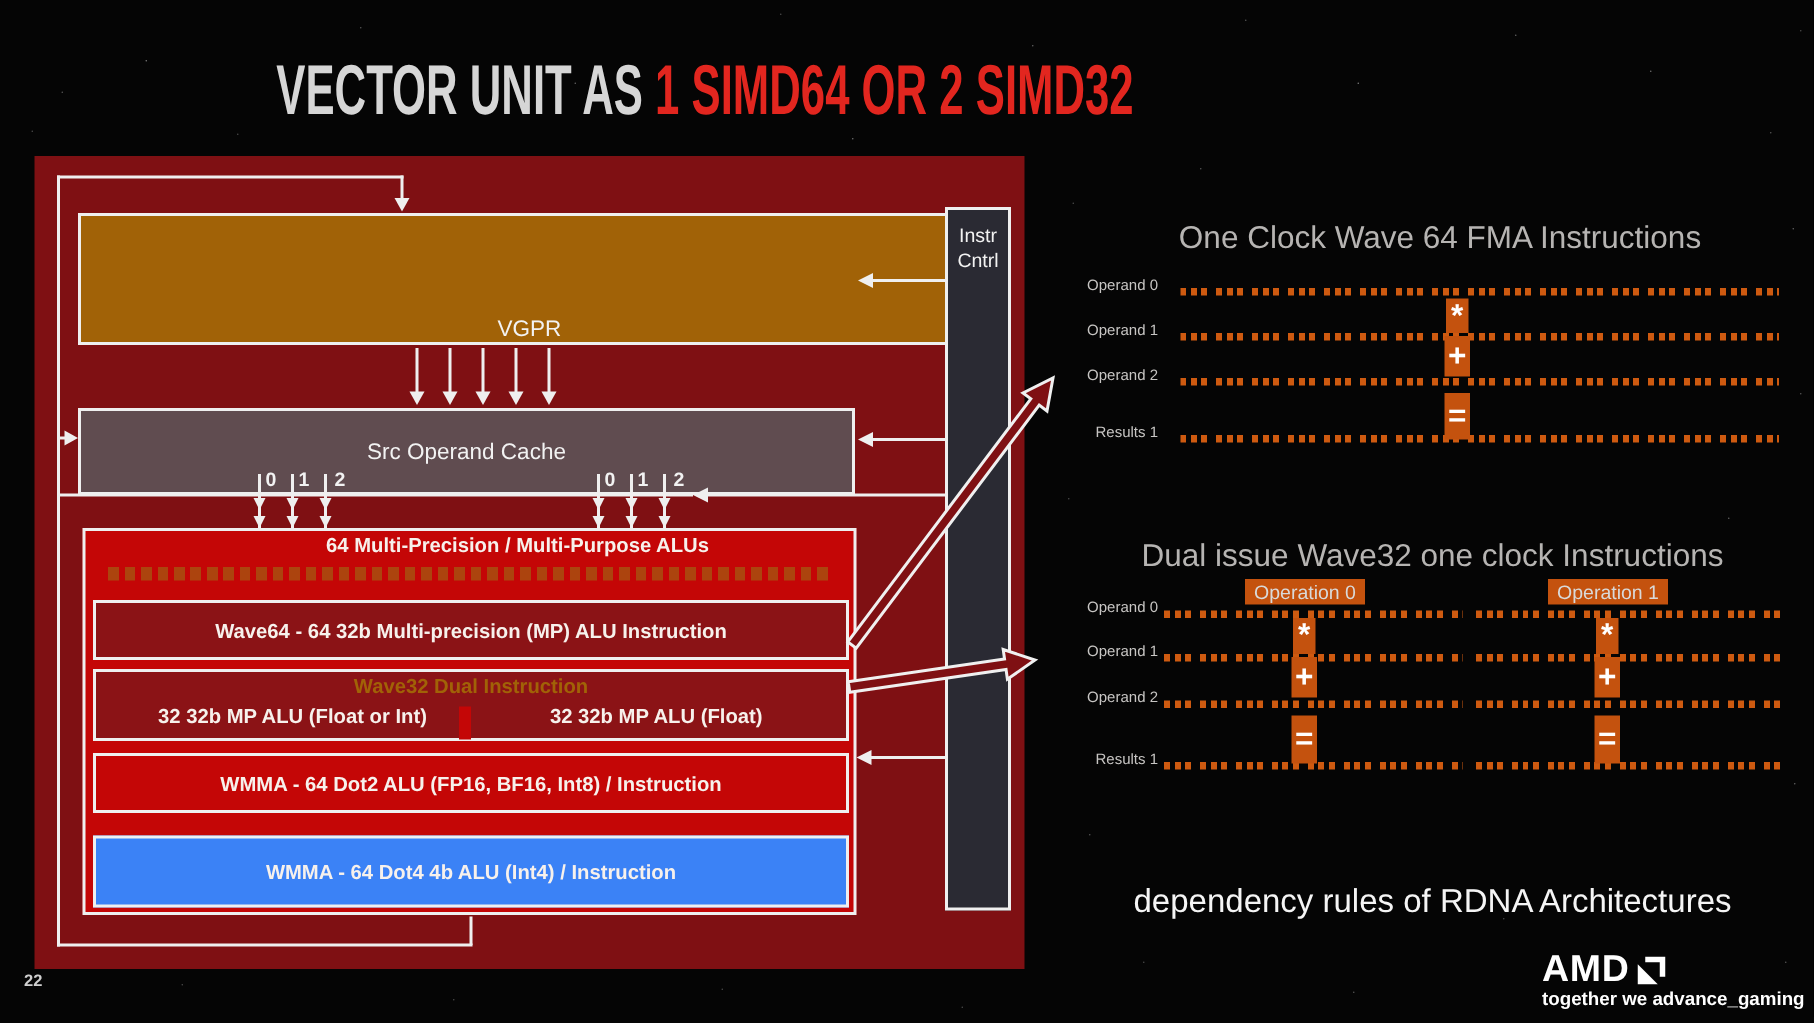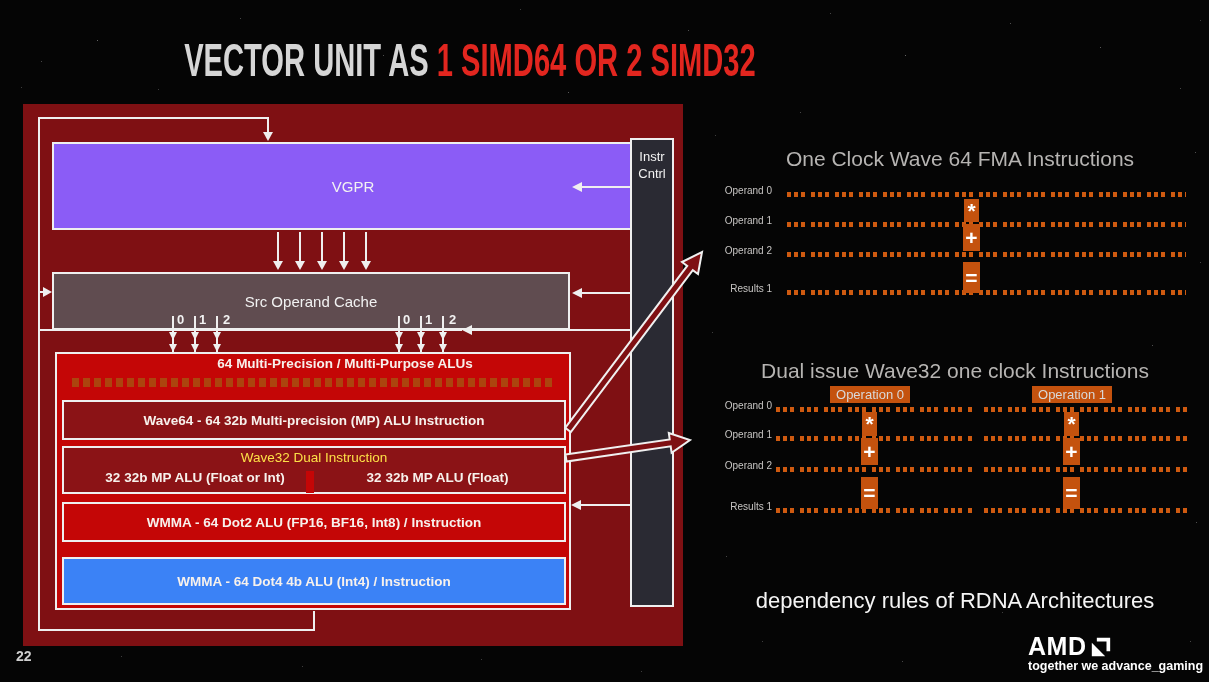--- a/index.html
+++ b/index.html
@@ -48,39 +48,39 @@
   .tdia-title{position:absolute;color:#B6B4B2;font-size:21px;text-align:center;}
   .rowlabel{position:absolute;color:#C7C5C3;font-size:10px;text-align:right;width:84px;left:688px;}
   .bus{position:absolute;height:5px;
     background-image:repeating-linear-gradient(90deg,#CE5A10 0 4px,rgba(0,0,0,0) 4px 7px,#CE5A10 7px 11px,rgba(0,0,0,0) 11px 14px,#CE5A10 14px 18px,rgba(0,0,0,0) 18px 24px);}
   .opbox{position:absolute;background:#C4520E;color:#FFFFFF;font-weight:700;font-size:21px;
     display:flex;align-items:center;justify-content:center;}
   .opname{position:absolute;background:#C4520E;color:#D9D9D9;font-size:13px;
     display:flex;align-items:center;justify-content:center;}
   .note{position:absolute;left:700px;top:556px;width:510px;text-align:center;color:#F5F5F5;
     font-size:22px;line-height:30px;}
-  .pagenum{position:absolute;left:16px;top:648px;color:#CFCFCF;font-size:14px;font-weight:700;}
+  .pagenum{position:absolute;left:16px;top:648px;color:#CFCFCF;font-size:11px;font-weight:700;}
   .amdlogo{position:absolute;left:1028px;top:632px;display:flex;align-items:center;gap:5px;
     color:#FFFFFF;font-size:25px;font-weight:800;letter-spacing:.5px;}
   .tagline{position:absolute;left:1028px;top:659px;color:#FFFFFF;font-size:12.5px;font-weight:700;}
   svg.overlay{position:absolute;left:0;top:0;pointer-events:none;}
 </style>
 </head>
 <body>
 
 <div class="slide">
   <div class="stars"></div>
 
   <div class="title">
     <span class="title-inner"><span class="t-prefix">VECTOR UNIT AS </span><span class="t-red">1 SIMD64 OR 2 SIMD32</span></span>
   </div>
 
   <div class="panel"></div>
 
-  <div class="gbox" style="left:52px;top:142px;width:602px;height:88px;background:#8b5cf6;">
+  <div class="gbox" style="left:52px;top:142px;width:602px;height:88px;background:#a16207;align-items:flex-end;">
     <span>VGPR</span>
   </div>
 
   <div class="gbox" style="left:52px;top:272px;width:518px;height:58px;background:#604C50;">
     <span>Src Operand Cache</span>
   </div>
 
   <div style="position:absolute;left:630px;top:138px;width:44px;height:469px;background:#2A2A33;
               border:2px solid #EFEFEF;box-sizing:border-box;color:#F2F2F2;font-size:13px;font-weight:400;
               text-align:center;padding-top:8px;line-height:17px;">
@@ -91,21 +91,21 @@
               border:2px solid #EFEFEF;box-sizing:border-box;"></div>
   <div class="abs" style="left:55px;top:356px;width:516px;text-align:center;color:#F7F1EC;font-size:13.5px;font-weight:700;padding-left:32px;">64 Multi-Precision / Multi-Purpose ALUs</div>
   <div class="alu-dashes" style="left:72px;top:378px;width:484px;"></div>
 
   <div class="redbox" style="left:62px;top:400px;width:504px;height:40px;background:#8B1316;">
     <span>Wave64 - 64 32b Multi-precision (MP) ALU Instruction</span>
   </div>
 
   <div style="position:absolute;left:62px;top:446px;width:504px;height:48px;background:#8B1316;
               border:2px solid #EFEFEF;box-sizing:border-box;"></div>
-  <div class="abs" style="left:62px;top:450px;width:504px;text-align:center;color:#fde047;font-size:13.5px;font-weight:400;">Wave32 Dual Instruction</div>
+  <div class="abs" style="left:62px;top:450px;width:504px;text-align:center;color:#a16207;font-size:13.5px;font-weight:700;">Wave32 Dual Instruction</div>
   <div class="abs" style="left:75px;top:470px;width:240px;text-align:center;color:#F7F1EC;font-size:13.5px;font-weight:700;">32 32b MP ALU (Float or Int)</div>
   <div class="abs" style="left:320px;top:470px;width:235px;text-align:center;color:#F7F1EC;font-size:13.5px;font-weight:700;">32 32b MP ALU (Float)</div>
   <div class="abs" style="left:306px;top:471px;width:8px;height:22px;background:#C40606;"></div>
 
   <div class="redbox" style="left:62px;top:502px;width:504px;height:40px;background:#C40606;">
     <span>WMMA - 64 Dot2 ALU (FP16, BF16, Int8) / Instruction</span>
   </div>
   <div class="redbox" style="left:62px;top:557px;width:504px;height:48px;background:#3b82f6;">
     <span>WMMA - 64 Dot4 4b ALU (Int4) / Instruction</span>
   </div>

